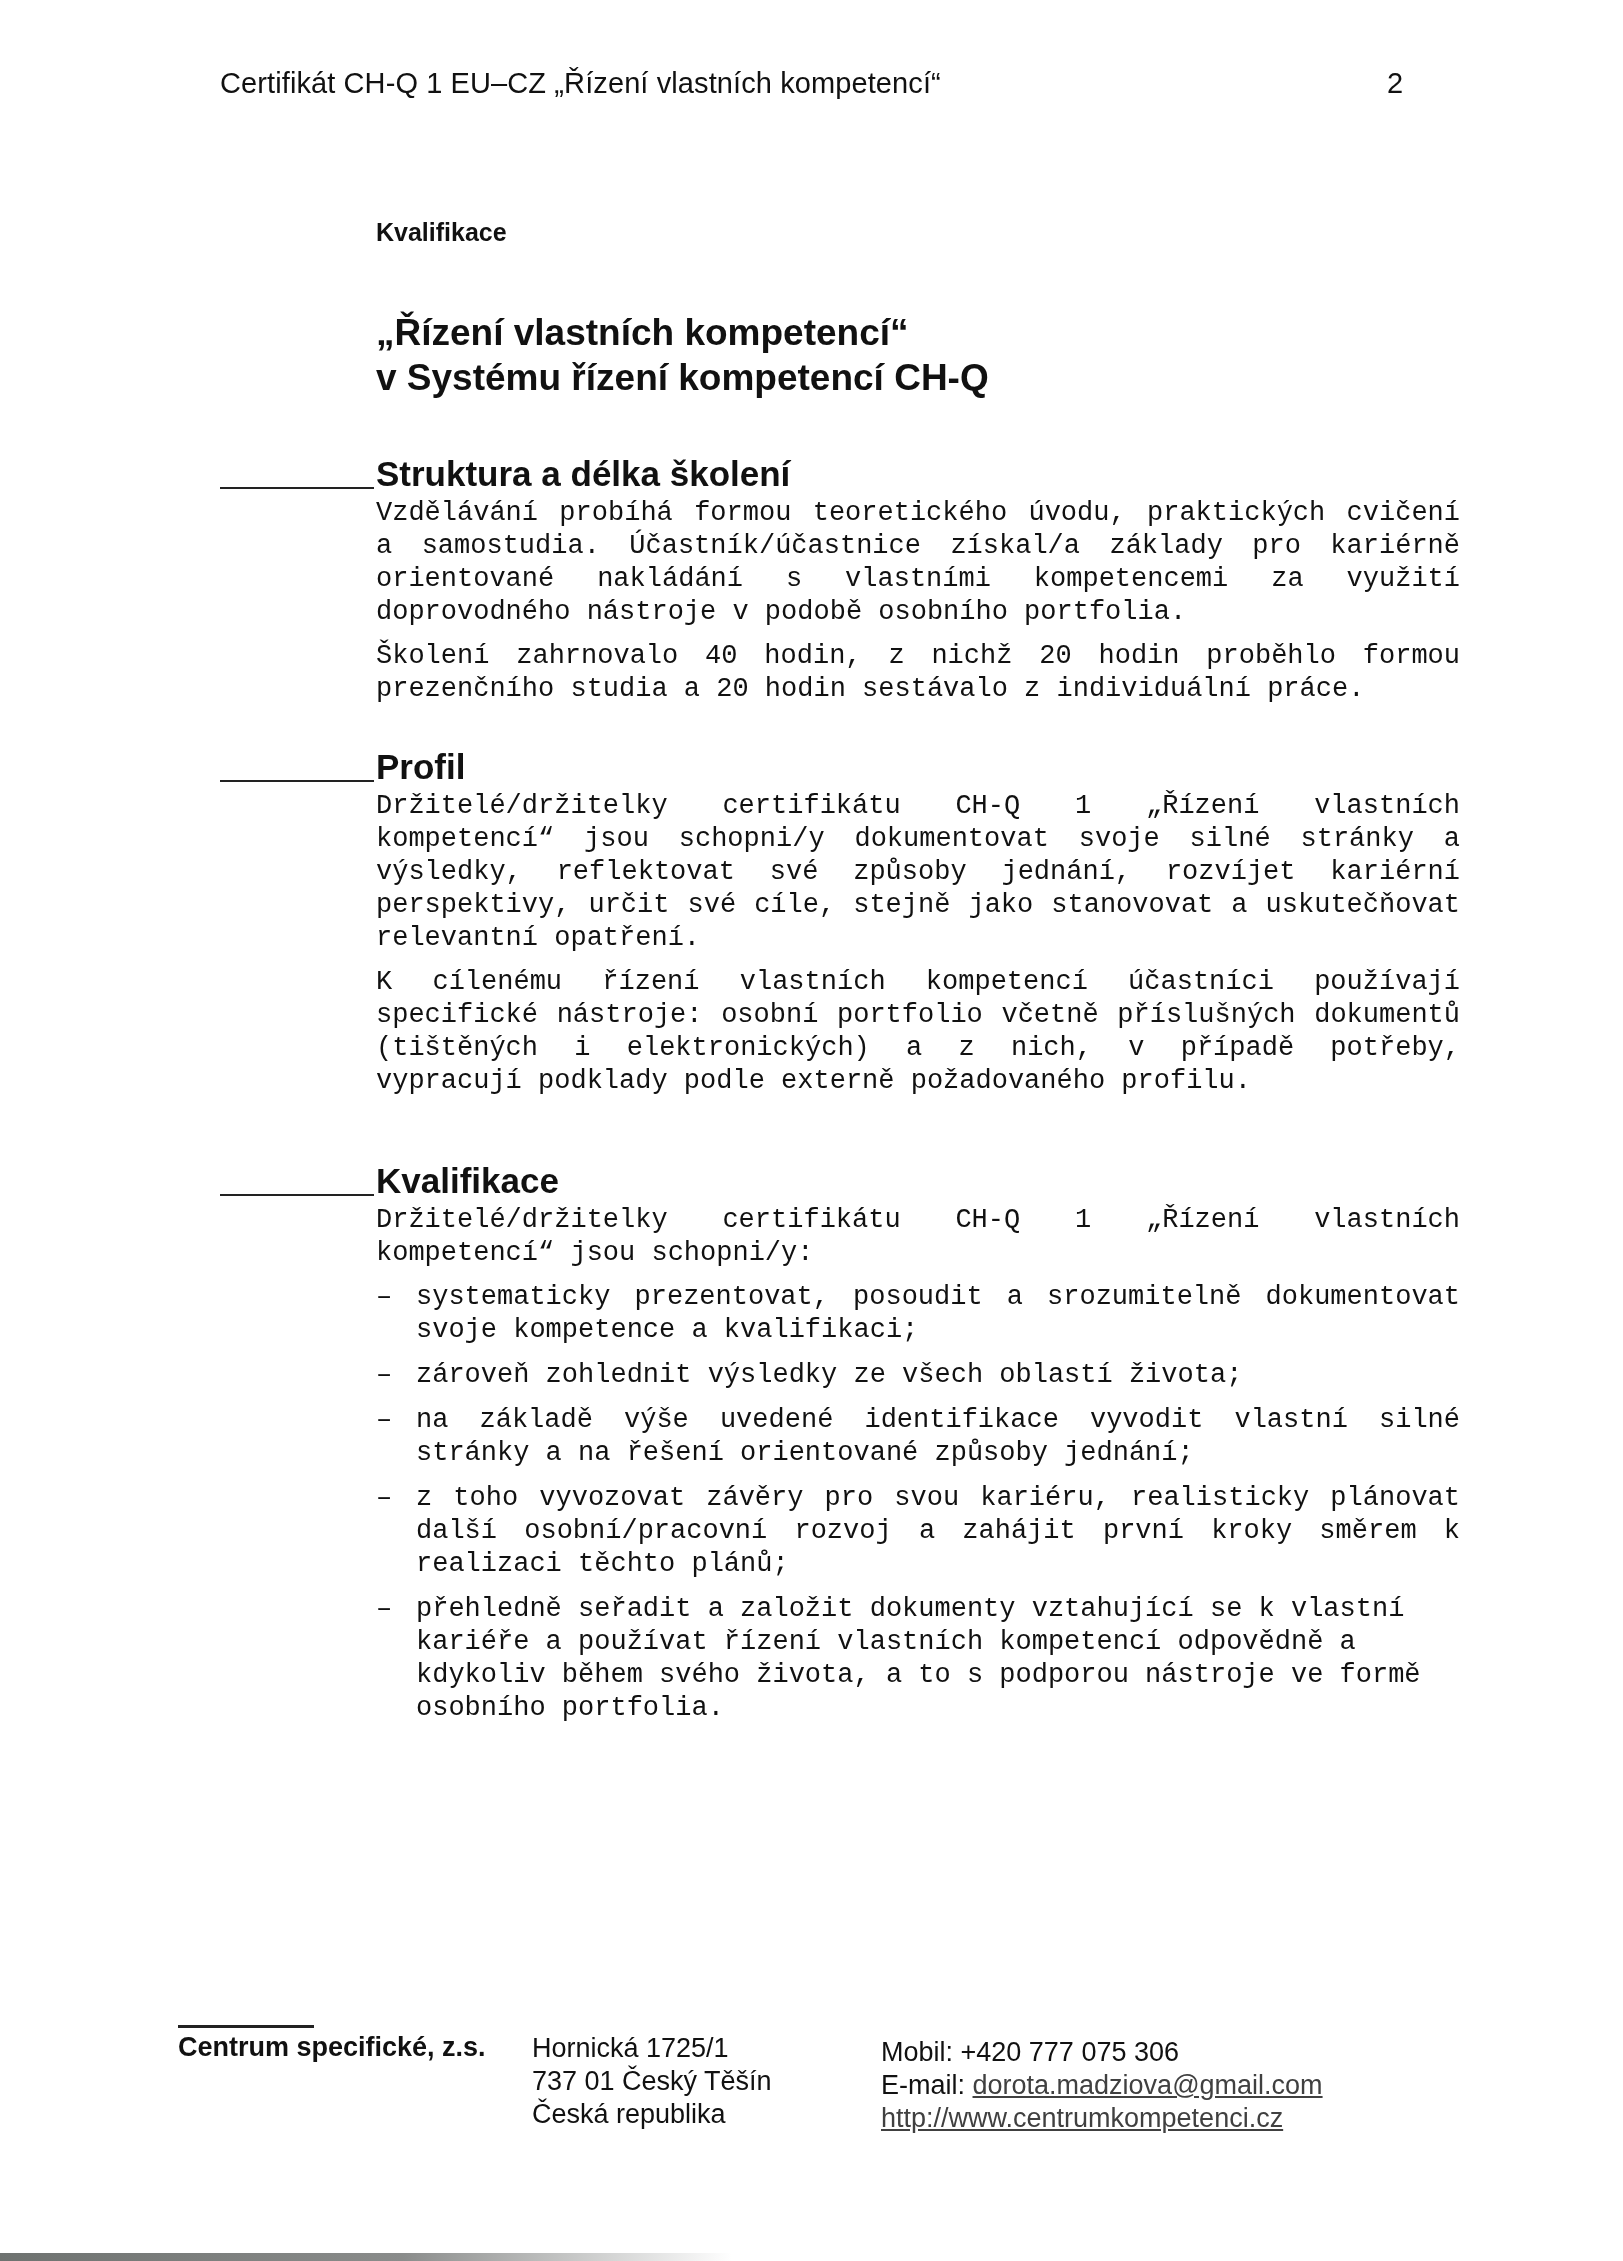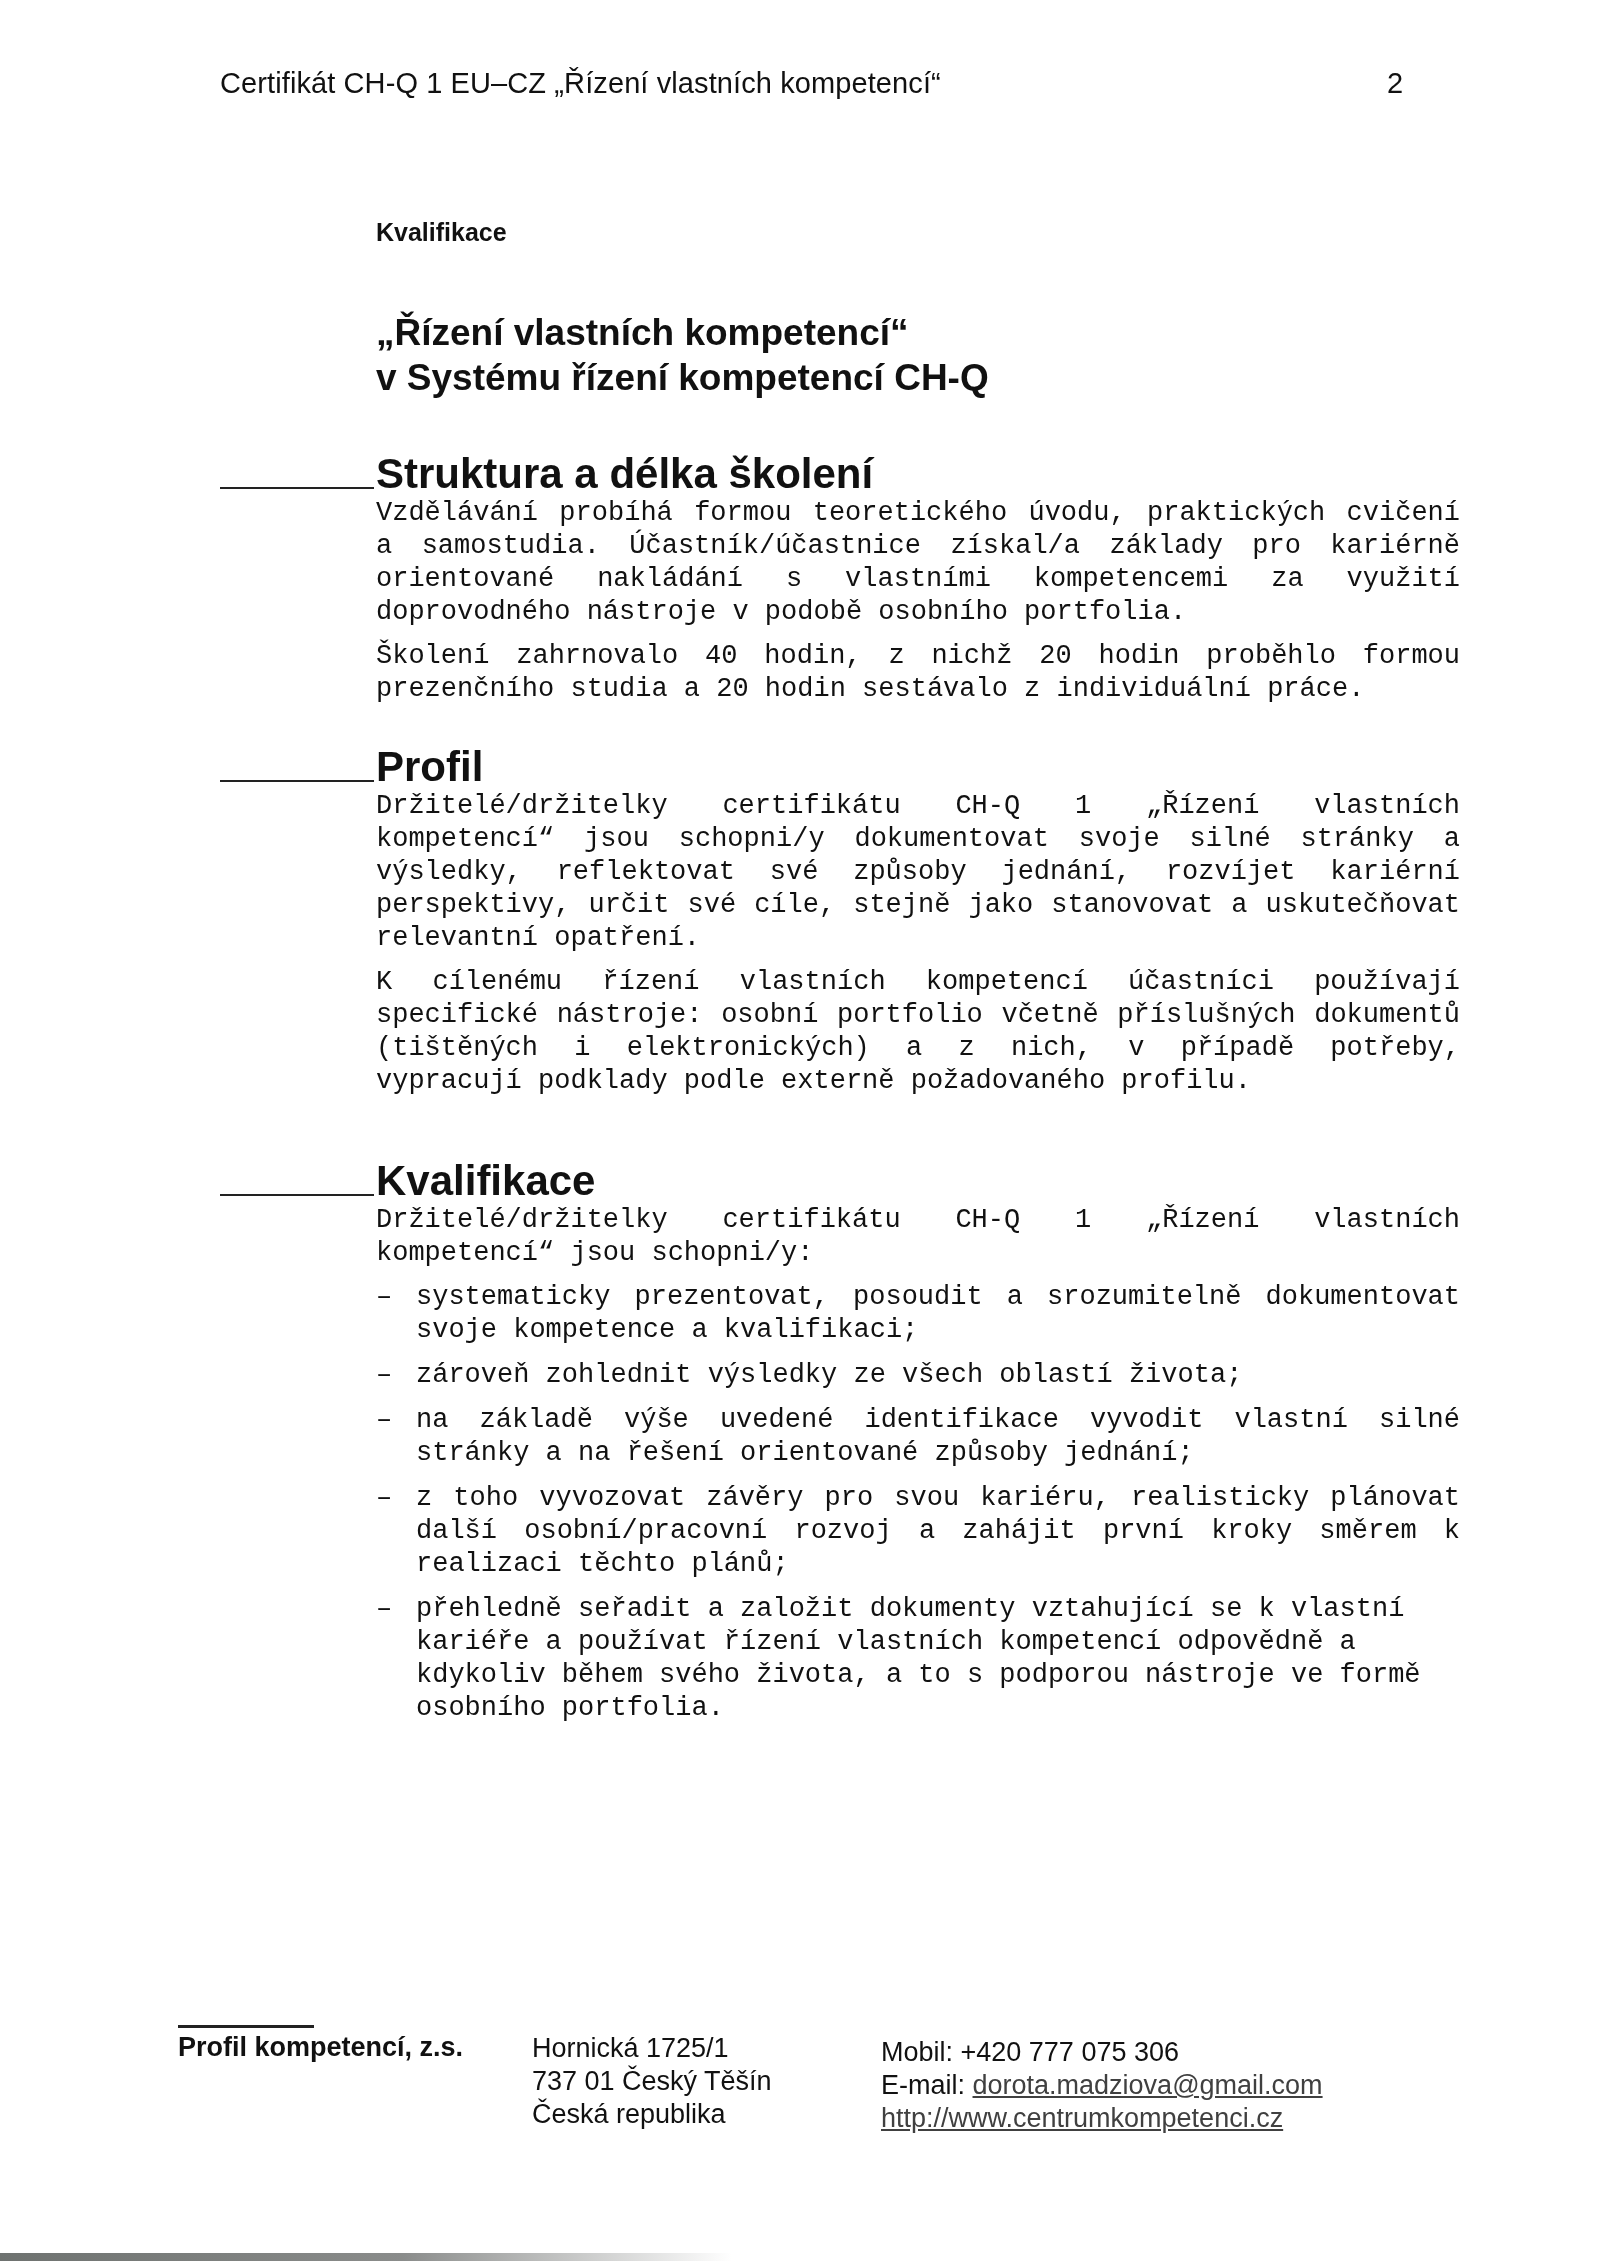--- a/index.html
+++ b/index.html
@@ -6,21 +6,21 @@
   body { width: 1623px; height: 2261px; position: relative; overflow: hidden;
          font-family: "Liberation Sans", sans-serif; color: #111; }
   .abs { position: absolute; }
   .hdr { left: 220px; top: 67px; font-size: 29px; letter-spacing: 0.1px; }
   .pgnum { left: 1387px; top: 67px; font-size: 29px; }
   .kval { left: 376px; top: 218px; font-size: 25px; font-weight: bold; }
   .title { left: 376px; top: 310px; font-size: 37px; font-weight: bold; line-height: 45px; }
   .section { position: absolute; left: 220px; width: 1244px; }
   .sec-head { position: relative; height: 44px; }
   .sec-rule { position: absolute; left: 0; width: 154px; bottom: 6.7px; height: 2px; background: #222; }
-  .sec-title { position: absolute; left: 156px; bottom: 0; font-size: 42px; font-weight: bold; line-height: 44px; white-space: nowrap; }
+  .sec-title { position: absolute; left: 156px; bottom: 0; font-size: 35px; font-weight: bold; line-height: 44px; white-space: nowrap; }
   .body { margin-left: 156px; width: 1084px; font-size: 27px; line-height: 33px; text-align: justify; font-family: Liberation Mono, monospace; }
   .para { margin: 0 0 10.6px 0; }
   .bullets { list-style: none; margin: 9.3px 0 0 0; padding: 0; }
   .bullets li { position: relative; padding-left: 40px; margin-bottom: 12px; }
   .bullets li .dash { position: absolute; left: 0; top: 0; }
   .bullets li.ragged { text-align: left; }
   .foot-rule { left: 178px; top: 2025px; width: 136px; height: 2.7px; background: #222; }
   .foot-company { left: 178px; top: 2032px; font-size: 27px; font-weight: bold; }
   .foot-addr { left: 532px; top: 2032px; font-size: 27px; line-height: 33px; }
   .foot-contact { left: 881px; top: 2036px; font-size: 27px; line-height: 33px; }
@@ -88,21 +88,21 @@
       </li>
       <li class="ragged">
         <span class="dash">–</span>
         <span>přehledně seřadit a založit dokumenty vztahující se k vlastní kariéře a používat řízení vlastních kompetencí odpovědně a kdykoliv během svého života, a to s podporou nástroje ve formě osobního portfolia.</span>
       </li>
     </ul>
   </div>
 </div>
 
 <div class="abs foot-rule"></div>
-<div class="abs foot-company">Profil kompetencí, z.s.</div>
+<div class="abs foot-company">Centrum specifické, z.s.</div>
 <div class="abs foot-addr">
   <div>Hornická 1725/1</div>
   <div>737 01 Český Těšín</div>
   <div>Česká republika</div>
 </div>
 <div class="abs foot-contact">
   <div>Mobil: +420 777 075 306</div>
   <div><span>E-mail: </span><a href="mailto:dorota.madziova@gmail.com">dorota.madziova@gmail.com</a></div>
   <div><a>http://www.centrumkompetenci.cz</a></div>
 </div>

